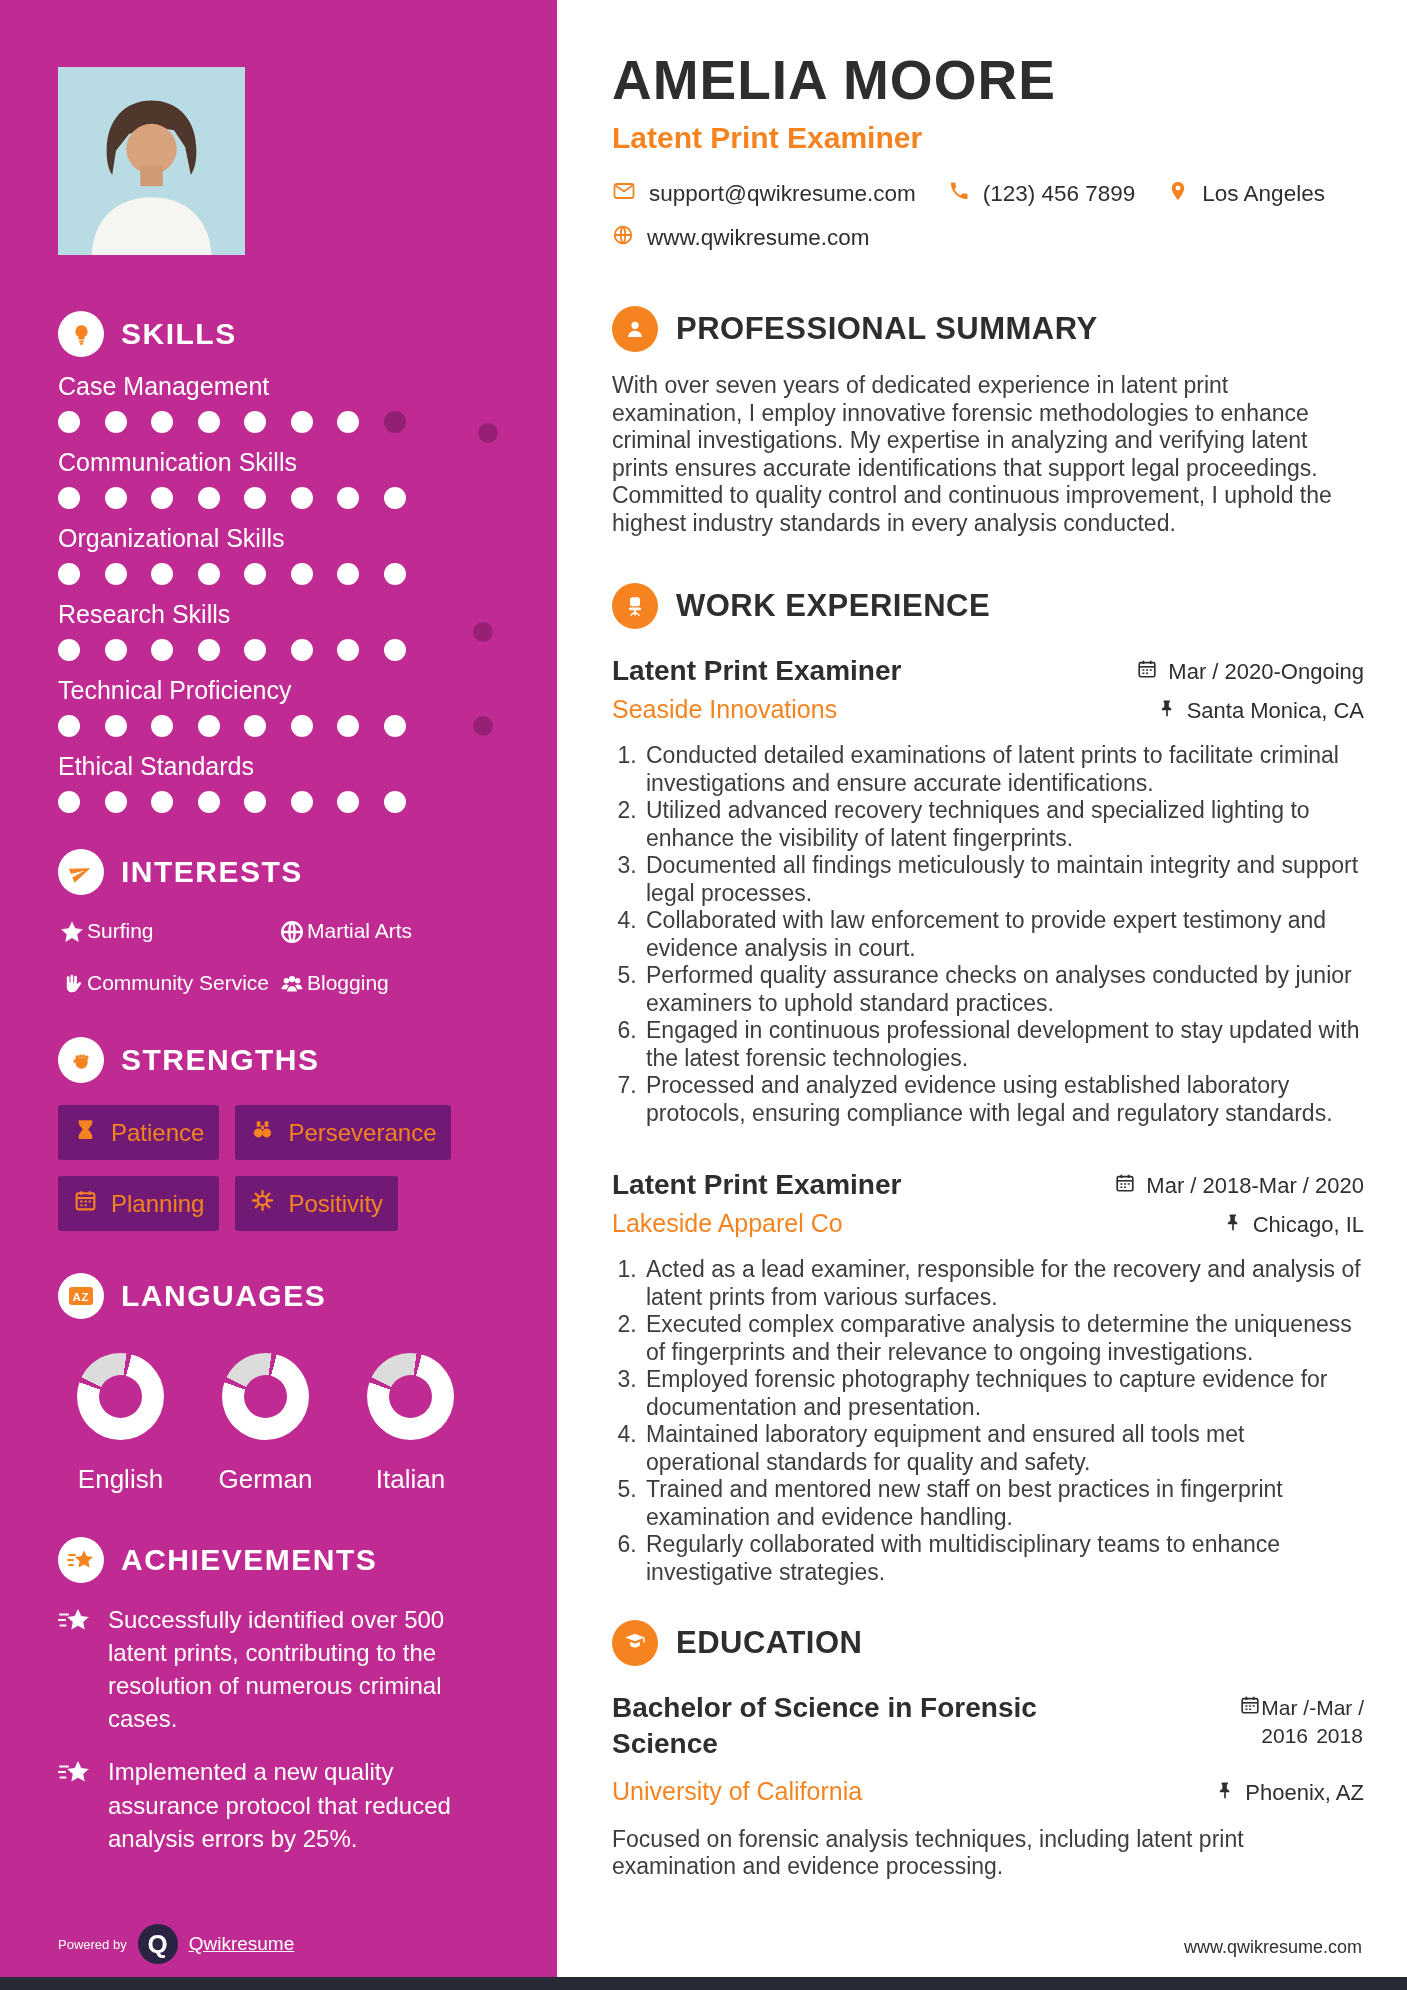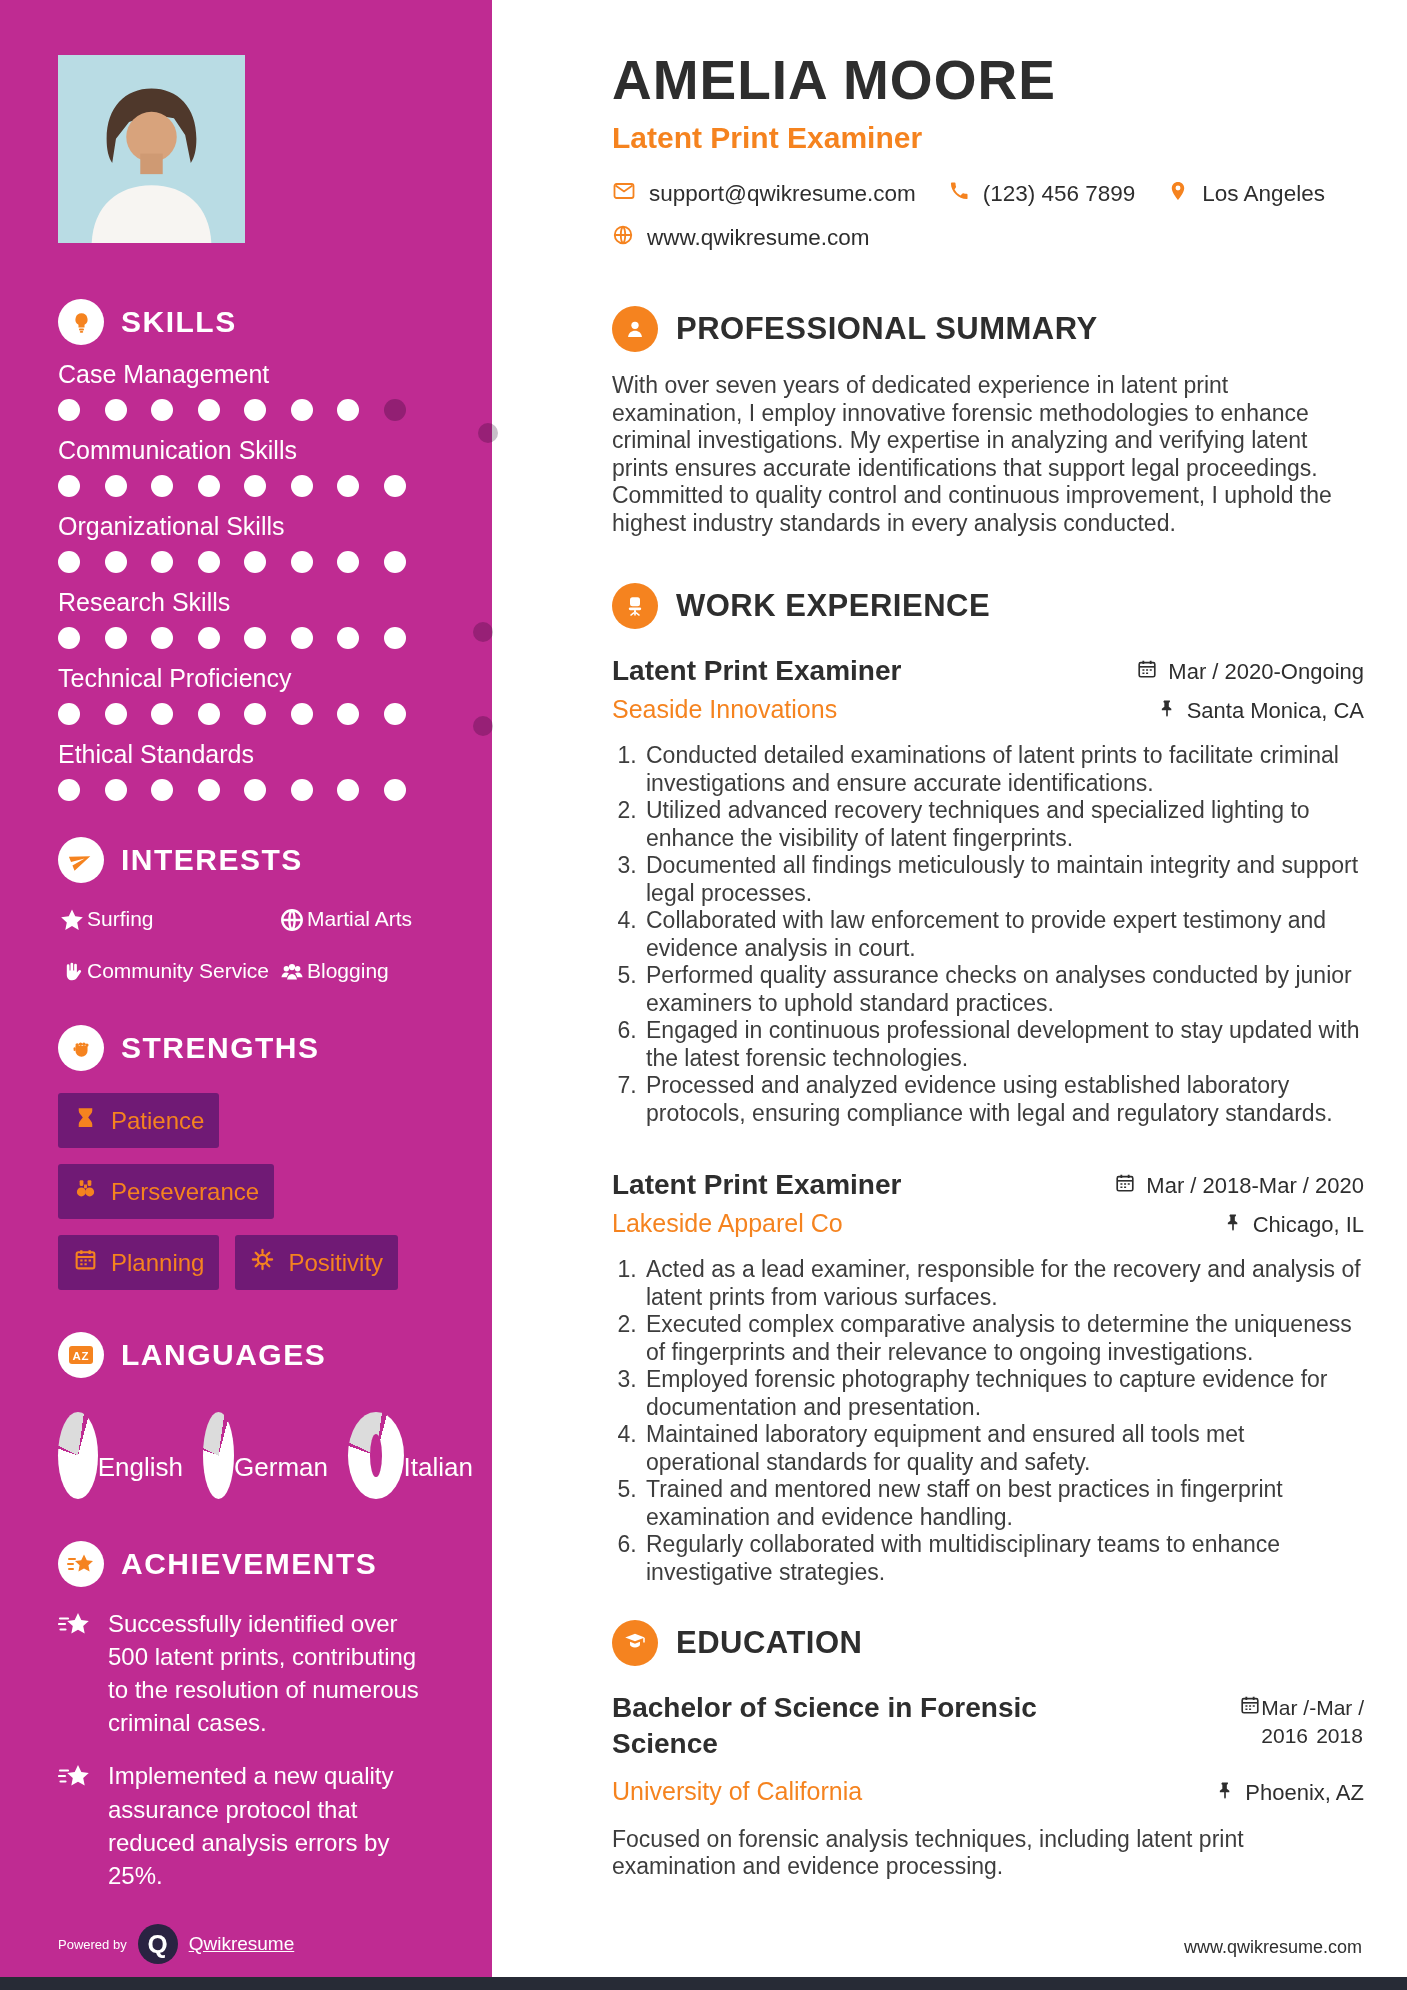--- a/index.html
+++ b/index.html
@@ -1,41 +1,41 @@
 <!DOCTYPE html>
 <html><head>
 <meta charset="utf-8">
 <style>
   html,body{margin:0;padding:0;}
   .page{position:relative;width:1407px;height:1990px;background:#ffffff;overflow:hidden;
         font-family:"Liberation Sans",sans-serif;-webkit-font-smoothing:antialiased;}
   
-  .sidebar{position:absolute;left:0;top:0;width:492px;height:1990px;background:#bf2b92;
-           box-sizing:border-box;padding:0 58px;}
+  .sidebar{position:absolute;left:0;top:0;width:557px;height:1990px;background:#bf2b92;
+           box-sizing:border-box;padding:12px 58px;}
   .photo{margin-top:55px;width:187px;height:188px;overflow:hidden;background:#b9dce4;}
   .shead{display:flex;align-items:center;gap:17px;}
   .scircle{width:46px;height:46px;border-radius:50%;background:#ffffff;display:flex;
            align-items:center;justify-content:center;flex:none;}
   .sidebar h2{margin:0;font-size:30px;font-weight:700;color:#ffffff;letter-spacing:1.5px;}
   .sec-skills{margin-top:56px;}
   .skill-label{color:#ffffff;font-size:25px;margin:15px 0 10px;}
   .dots{display:flex;gap:24.5px;height:22px;}
   .dot{width:22px;height:22px;border-radius:50%;background:#ffffff;flex:none;}
   .dot.empty{background:rgba(30,0,35,0.28);}
   .sec-interests{margin-top:36px;}
   .int-grid{margin-top:22px;display:grid;grid-template-columns:220px 1fr;row-gap:24px;}
   .int-item{display:flex;gap:1px;color:#ffffff;font-size:21px;line-height:1.28;align-items:flex-end;}
   .int-icon{flex:none;width:28px;display:flex;justify-content:center;padding-top:2px;}
   .sec-strengths{margin-top:40px;}
   .str-grid{margin-top:22px;display:flex;flex-wrap:wrap;gap:16px;}
   .badge{background:#701a75;border-radius:3px;display:flex;align-items:center;gap:13px;
          padding:12px 15px;color:#f5831f;font-size:24px;}
   .sec-langs{margin-top:42px;}
   .lang-row{margin-top:34px;display:flex;}
-  .lang-col{width:125px;margin-right:20px;display:flex;flex-direction:row;align-items:center;}
+  .lang-col{width:125px;margin-right:20px;display:flex;flex-direction:column;align-items:center;}
   .donut{position:relative;width:87px;height:87px;border-radius:50%;}
   .donut:after{content:"";position:absolute;inset:22px;border-radius:50%;background:#bf2b92;}
   .lang-label{margin-top:24px;font-size:26px;color:#ffffff;}
   .sec-achv{margin-top:42px;}
   .achv-item{display:flex;gap:16px;margin-top:20px;color:#ffffff;font-size:24px;line-height:1.38;}
   .achv-icon{flex:none;padding-top:3px;}
   .achv-text{max-width:345px;}
   .side-footer{position:absolute;left:58px;bottom:26px;display:flex;align-items:center;gap:11px;}
   .pb{color:#ffffff;font-size:13px;}
   .qlogo{width:40px;height:40px;border-radius:50%;background:#2a2342;color:#ffffff;font-weight:700;

